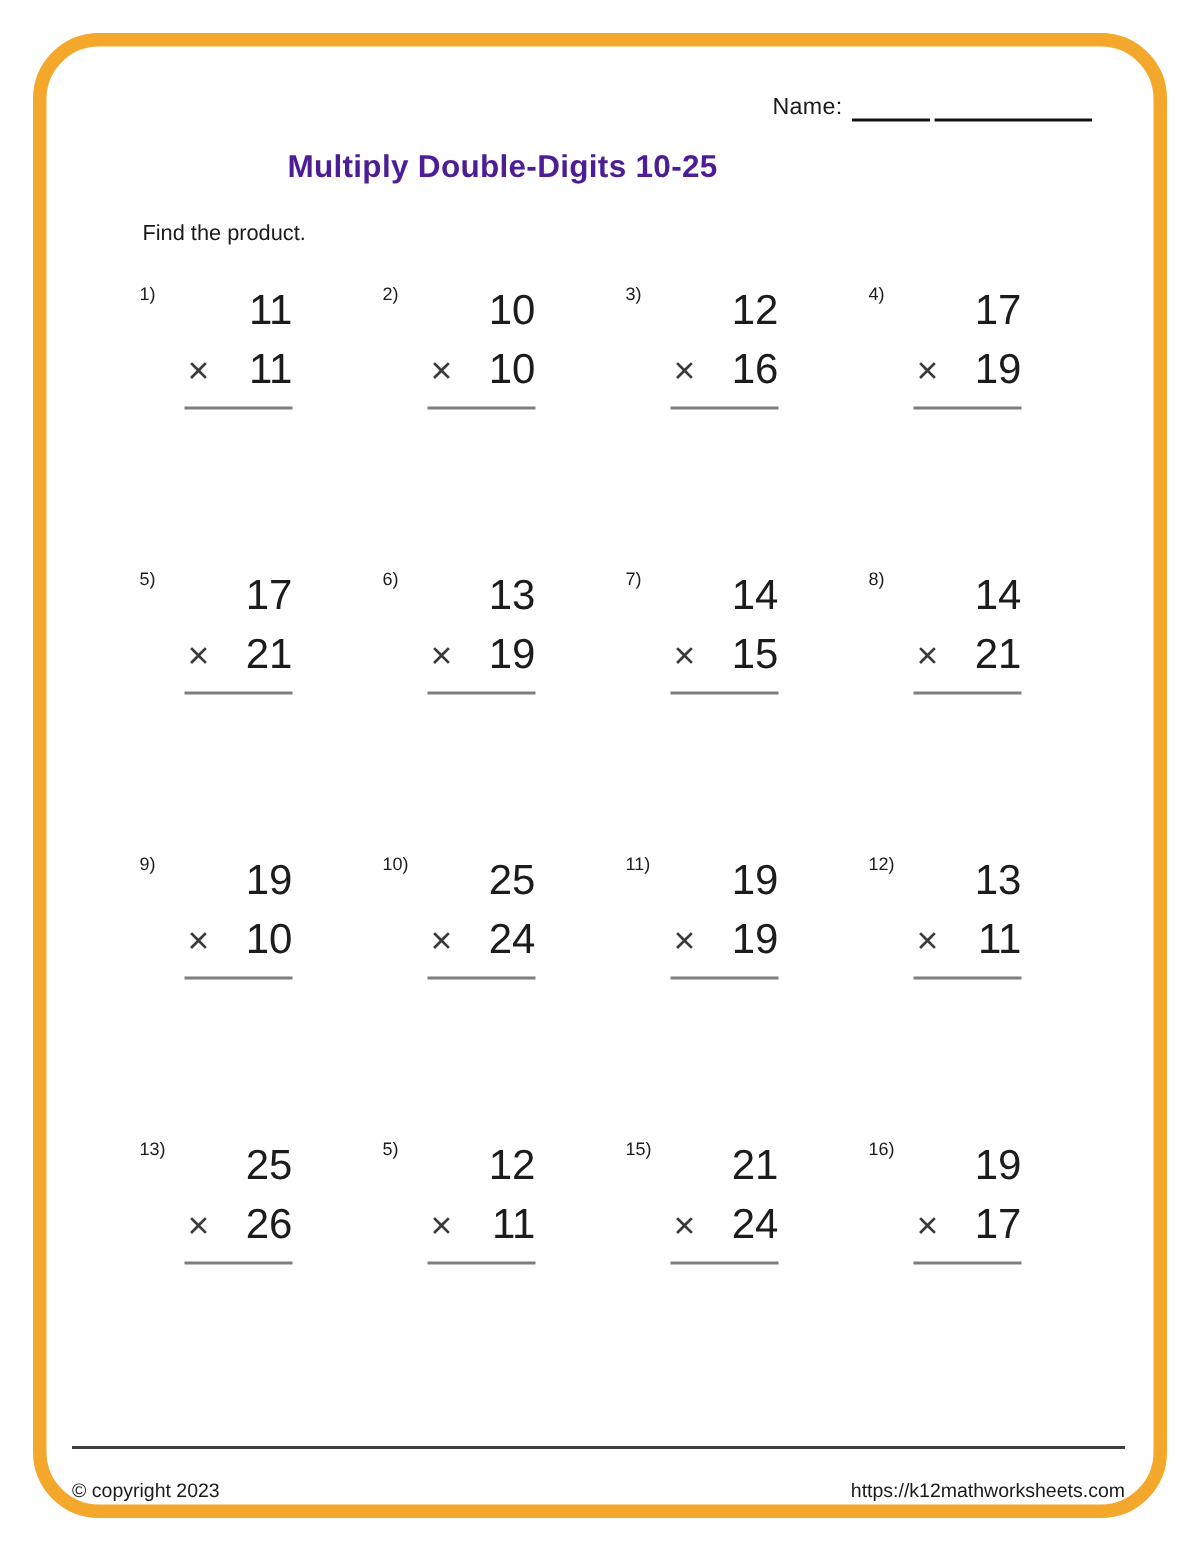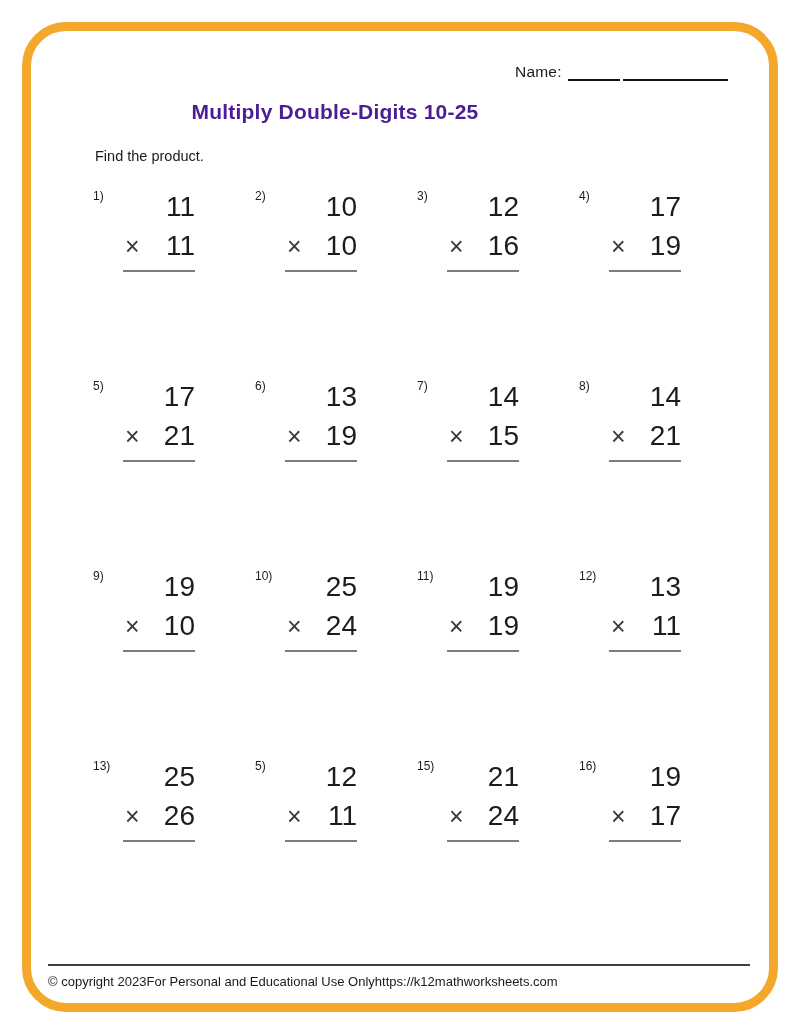--- a/index.html
+++ b/index.html
@@ -43,22 +43,22 @@
   .top-num { text-align: right; font-size: 28px; line-height: 37px; color: #1c1c1c; }
   .bot-row {
     display: flex; justify-content: space-between; align-items: baseline;
     margin-top: 2px; line-height: 37px; padding-left: 2px;
   }
   .times { font-size: 25px; color: #3a3a3a; }
   .bot-num { font-size: 28px; color: #1c1c1c; }
   .answer-line { border-top: 2.5px solid #7e7e7e; margin-top: 5px; }
   .footer {
     position: absolute; left: 48px; top: 964px; width: 702px;
-    border-top: 2px solid #3f3f3f; padding-top: 8px;
-    display: flex; 
+    border-top: 2px solid #3f3f3f; padding-top: 20px;
+    display: flex; justify-content: space-between;
     font-size: 13px; color: #1a1a1a;
   }
 </style>
 </head>
 <body>
 
 <div class="frame"></div>
 
 <div class="name-row">
   <span class="name-label">Name:</span>
@@ -261,15 +261,14 @@
         <span class="bot-num">17</span>
       </div>
       <div class="answer-line"></div>
     </div>
   </div>
 
 </div>
 
 <div class="footer">
   <span>© copyright 2023</span>
-  <span class="mid">For Personal and Educational Use Only</span>
   <span>https://k12mathworksheets.com</span>
 </div>
 
 </body></html>

